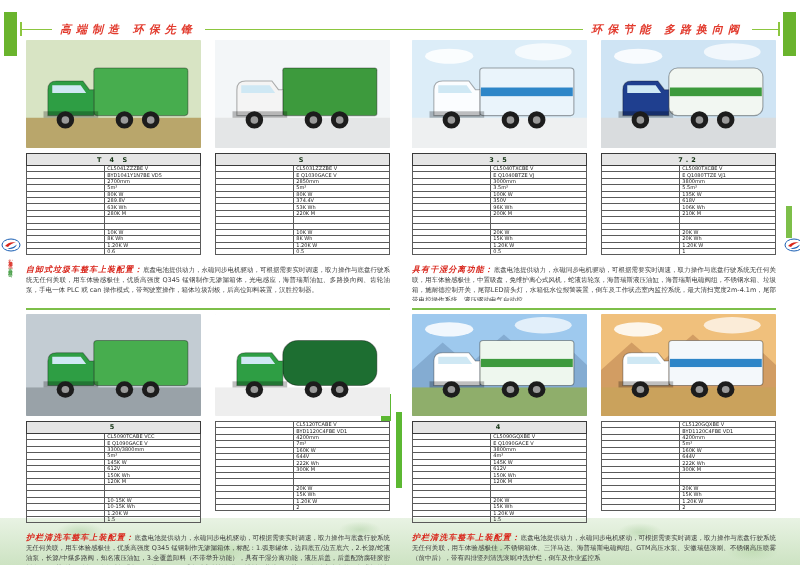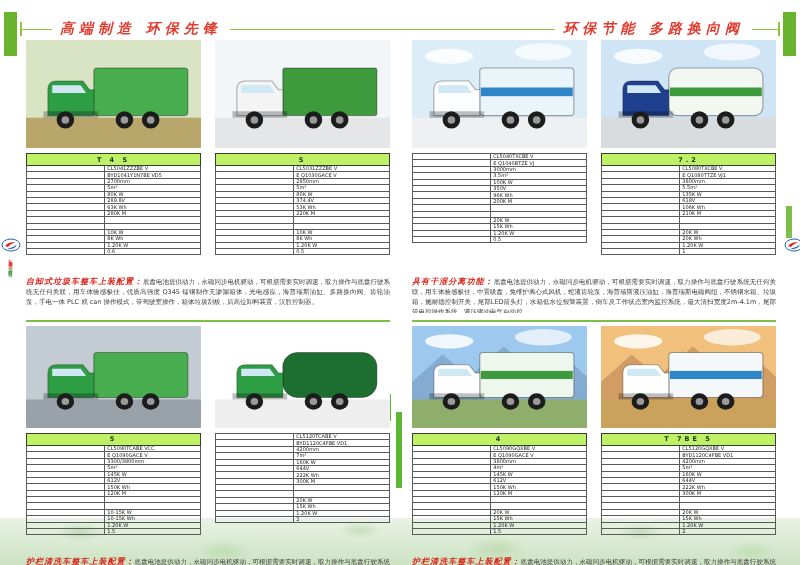--- a/index.html
+++ b/index.html
@@ -17,49 +17,49 @@
   .header-rule{
     position:absolute;left:20px;right:20px;top:22px;height:14px;
     display:flex;align-items:center;
   }
   .tick{width:2px;height:14px;background:#8cc63f;flex:0 0 auto;}
   .hseg{height:1px;background:#8cc63f;flex:0 0 auto;}
   .hflex{height:1px;background:#8cc63f;flex:1 1 auto;}
   .slogan{
     flex:0 0 auto;color:#e23b2e;font-weight:bold;font-style:italic;
     font-family:"DejaVu Serif","Liberation Serif",serif;
-    font-size:14px;letter-spacing:5px;padding:0 8px;white-space:nowrap;
+    font-size:11px;letter-spacing:5px;padding:0 8px;white-space:nowrap;
   }
 
   
   .page{position:absolute;top:40px;width:364px;}
   .page.pleft{left:26px;}
   .page.pright{left:412px;}
 
   .photo-row{display:flex;gap:14px;height:108px;}
   .photo-row.second{height:102px;margin-top:4px;}
   .photo{flex:1 1 0;overflow:hidden;border-radius:1px;background:#eef3f6;}
   .photo svg{display:block;}
 
   .table-row{display:flex;gap:14px;margin-top:5px;}
   .twrap{flex:1 1 0;}
   table.spec{width:100%;border-collapse:collapse;table-layout:fixed;
     border:1px solid #3a3a3a;}
   table.spec th{
-    background:#bef264;border:1px solid #3a3a3a;height:11px;
+    background:#e5e5e5;border:1px solid #3a3a3a;height:11px;
     font-size:6.5px;letter-spacing:3px;color:#143314;font-weight:bold;
     padding:0;
   }
   table.spec td{
     border:0.5px solid #5a5a5a;height:5.4px;font-size:5px;line-height:5px;
     padding:0 0 0 2px;color:#232323;white-space:nowrap;overflow:hidden;
   }
   col.c1{width:45%;} col.c2{width:55%;}
 
-  .para{margin-top:20px;font-size:6.5px;line-height:1.5;color:#3c3c3c;
+  .para{margin-top:8px;font-size:6.5px;line-height:1.5;color:#3c3c3c;
     text-align:justify;height:38px;overflow:hidden;}
   .para.tall{height:50px;}
   .ptitle{color:#d9261c;font-weight:bold;font-style:italic;font-size:8px;
     font-family:"DejaVu Serif","Liberation Serif",serif;letter-spacing:1px;}
   .divider{height:2px;background:#7dbf49;margin-top:2px;}
 
   
   .side-logo{position:absolute;width:20px;height:14px;}
   .side-logo.l{left:1px;top:237px;}
   .side-logo.r{left:784px;top:237px;}
@@ -510,20 +510,23 @@
       </div>
   </div>
   <div class="table-row">
     <div class="twrap">
         <table class="spec">
           <colgroup>
             <col class="c1">
             <col class="c2">
           </colgroup>
           <tbody>
+            <tr>
+              <th colspan="2">3.5</th>
+            </tr>
             <tr>
               <td></td>
               <td>CL5040TXCBE V</td>
             </tr>
             <tr>
               <td></td>
               <td>E Q1040BTZE VJ</td>
             </tr>
             <tr>
               <td></td>
@@ -761,23 +764,20 @@
         </table>
       </div>
     <div class="twrap">
         <table class="spec">
           <colgroup>
             <col class="c1">
             <col class="c2">
           </colgroup>
           <tbody>
             <tr>
-              <th colspan="2">T 7BE 5</th>
-            </tr>
-            <tr>
               <td></td>
               <td>CL5120GQXBE V</td>
             </tr>
             <tr>
               <td></td>
               <td>BYD1120C4FBE VD1</td>
             </tr>
             <tr>
               <td></td>
               <td>4200mm</td>

